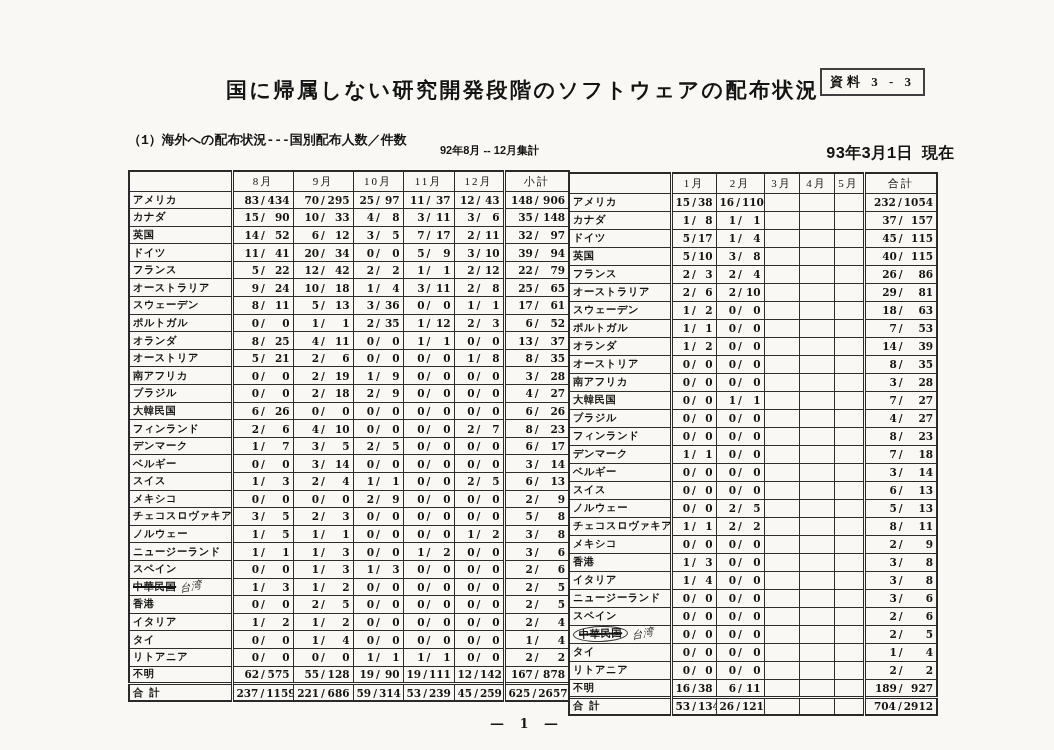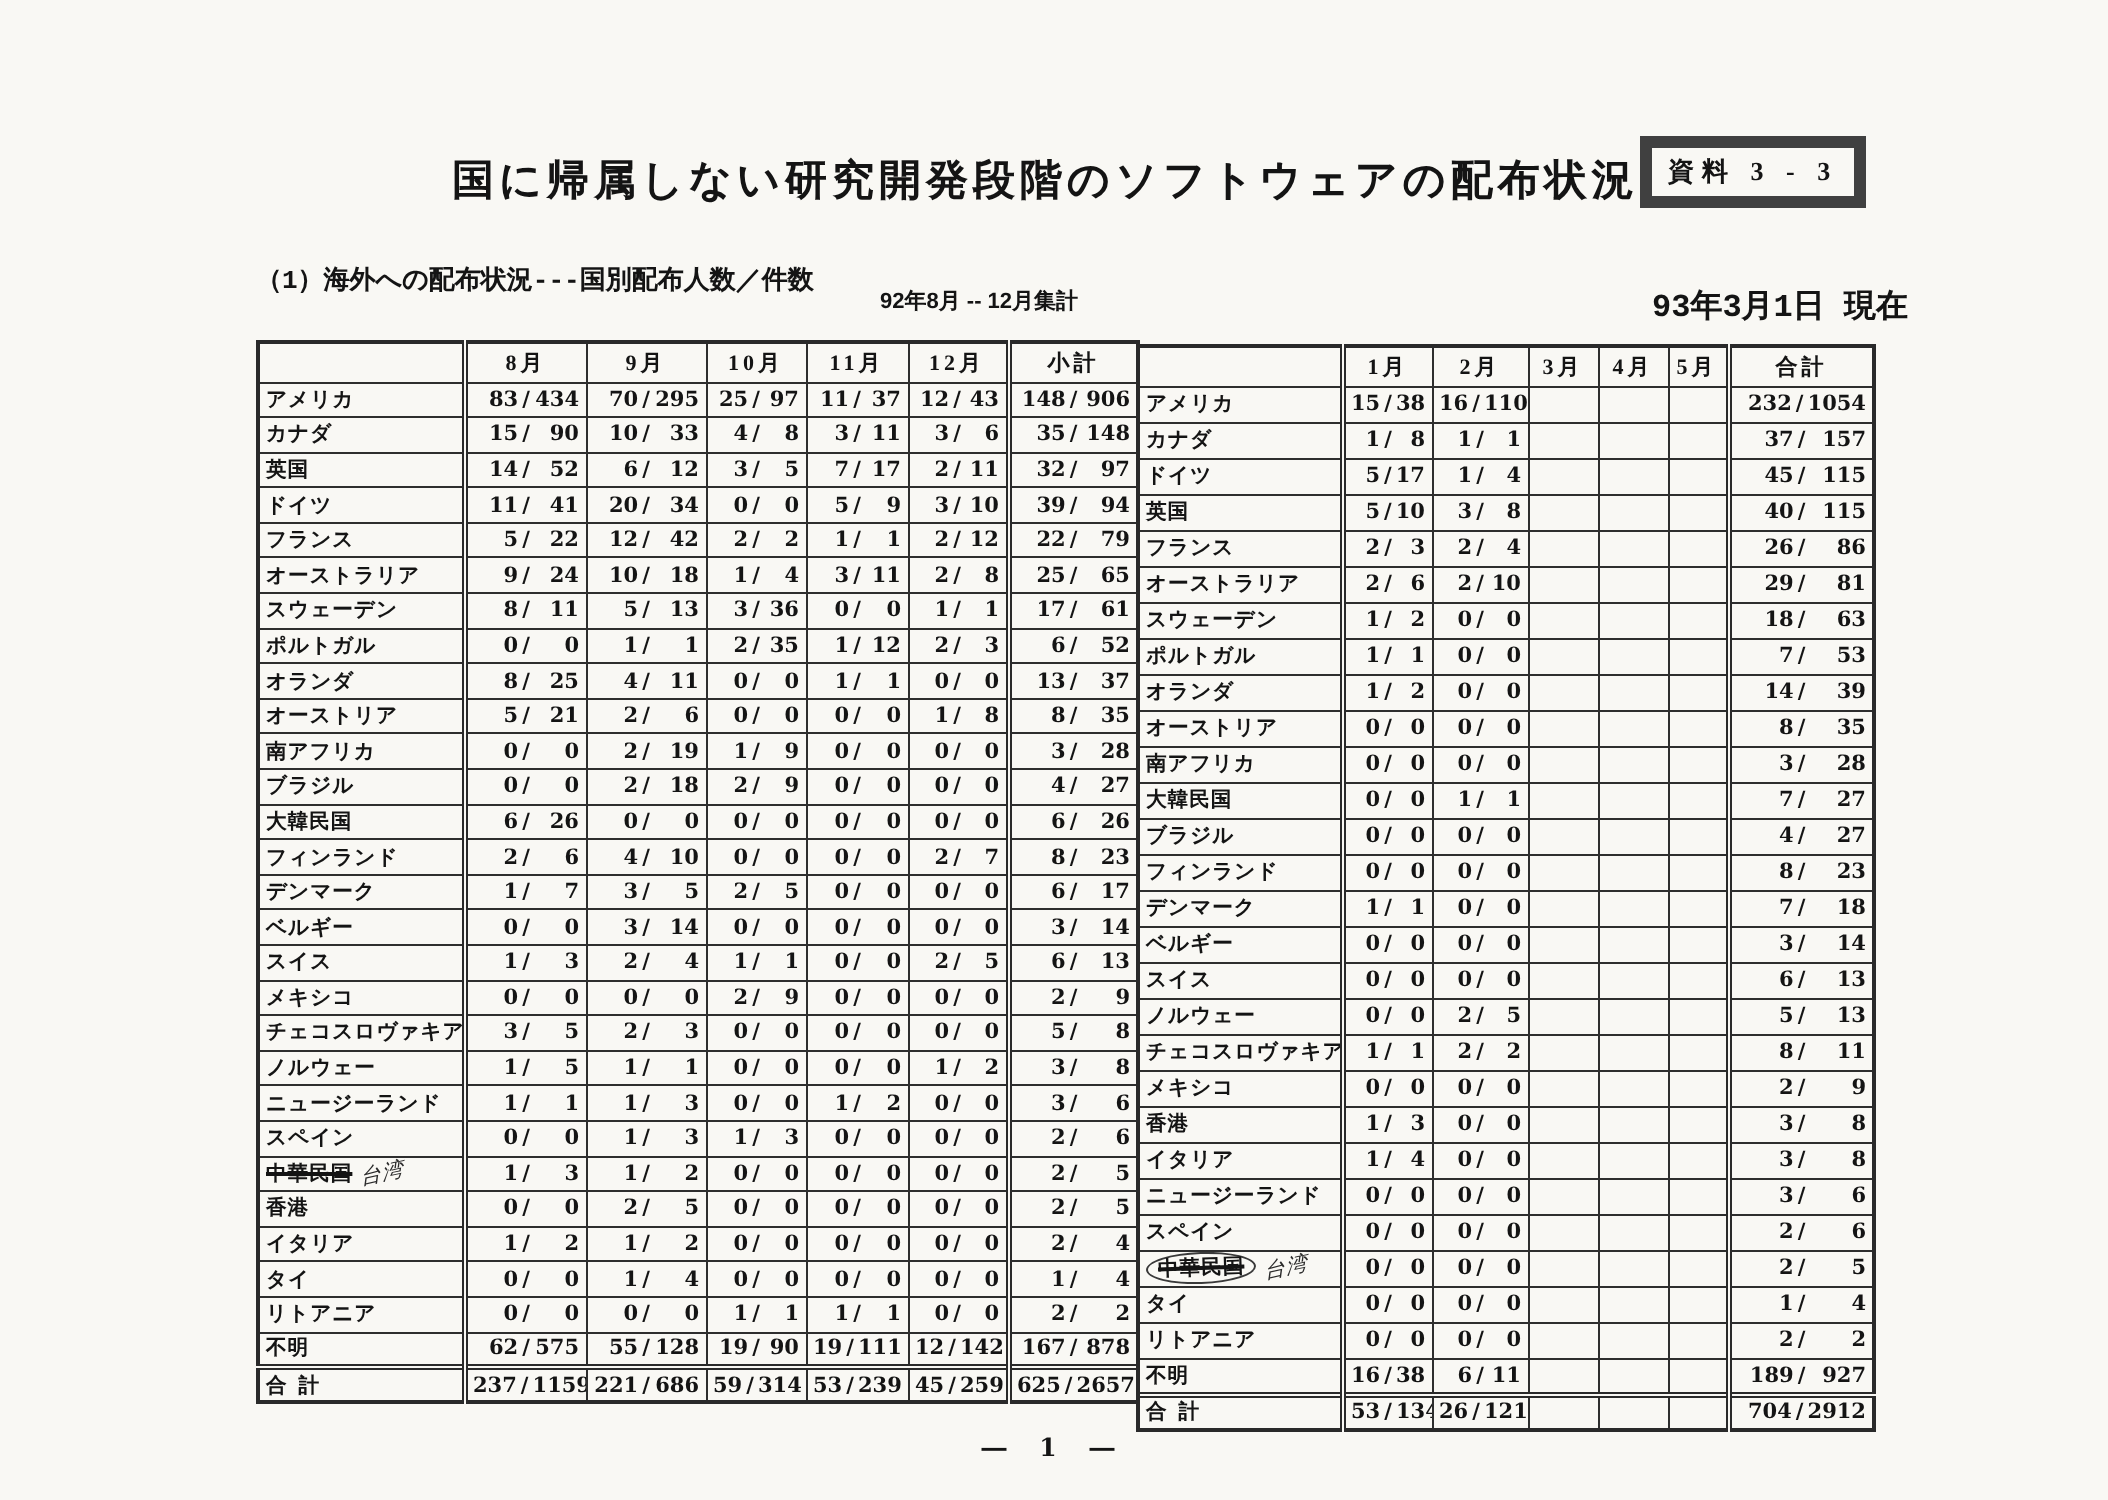--- a/index.html
+++ b/index.html
@@ -6,21 +6,21 @@
   html,body { width:1054px; height:750px; }
   body {
     position:relative;
     background:#f9f8f4;
     color:#141414;
     font-family:"Liberation Sans", sans-serif;
     overflow:hidden;
   }
   .stamp {
     position:absolute; left:820px; top:68px;
-    border:6px solid #404040;
+    border:2px solid #404040;
     padding:3px 8px;
     font-size:13px; font-weight:700; letter-spacing:4px;
     font-family:"Liberation Serif", serif;
     background:#f9f8f4;
   }
   .title {
     position:absolute; left:226px; top:76px;
     font-size:21px; font-weight:700; letter-spacing:2.5px;
     font-family:"Liberation Serif", serif;
   }
@@ -53,21 +53,21 @@
   #left-table  col:nth-child(7){width:65px}
   #right-table col:nth-child(1){width:102px}
   #right-table col:nth-child(2){width:45px}
   #right-table col:nth-child(3){width:48px}
   #right-table col:nth-child(4){width:35px}
   #right-table col:nth-child(5){width:35px}
   #right-table col:nth-child(6){width:30px}
   #right-table col:nth-child(7){width:73px}
   th, td { border:1px solid #2e2e2e; }
   th {
-    height:20px; font-size:11px; font-weight:700; letter-spacing:2px;
+    height:20px; font-size:11px; font-weight:400; letter-spacing:2px;
     font-family:"Liberation Serif", serif;
   }
   td {
     height:17.6px; font-size:10.5px; font-weight:700;
     padding:0 3px; white-space:nowrap; overflow:hidden;
   }
   #right-table td { height:18px; }
   td.label { font-size:10.3px; letter-spacing:0.5px; }
   td.val { font-family:"DejaVu Serif", serif; }
   .dbl-l { border-left:3px double #2a2a2a; }

